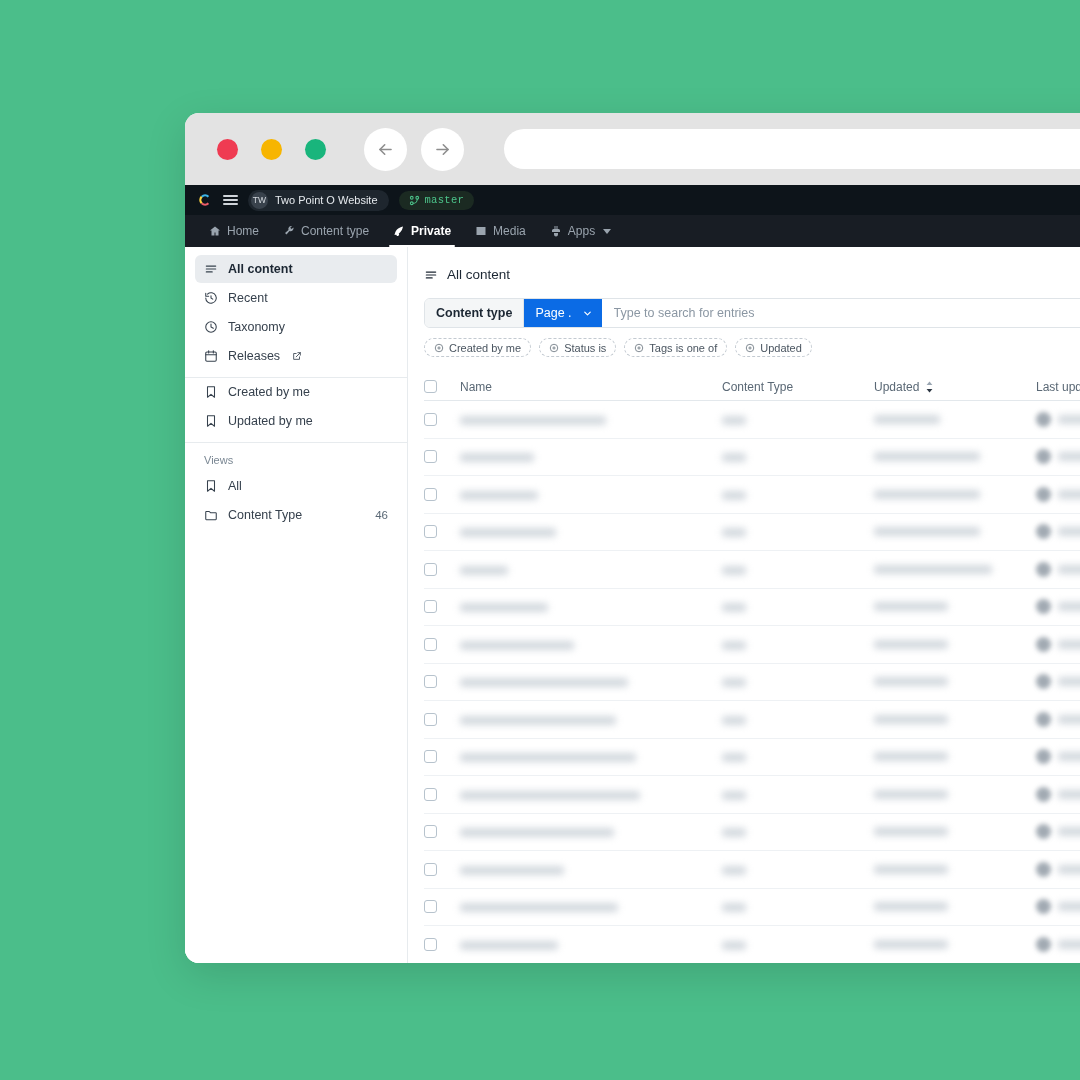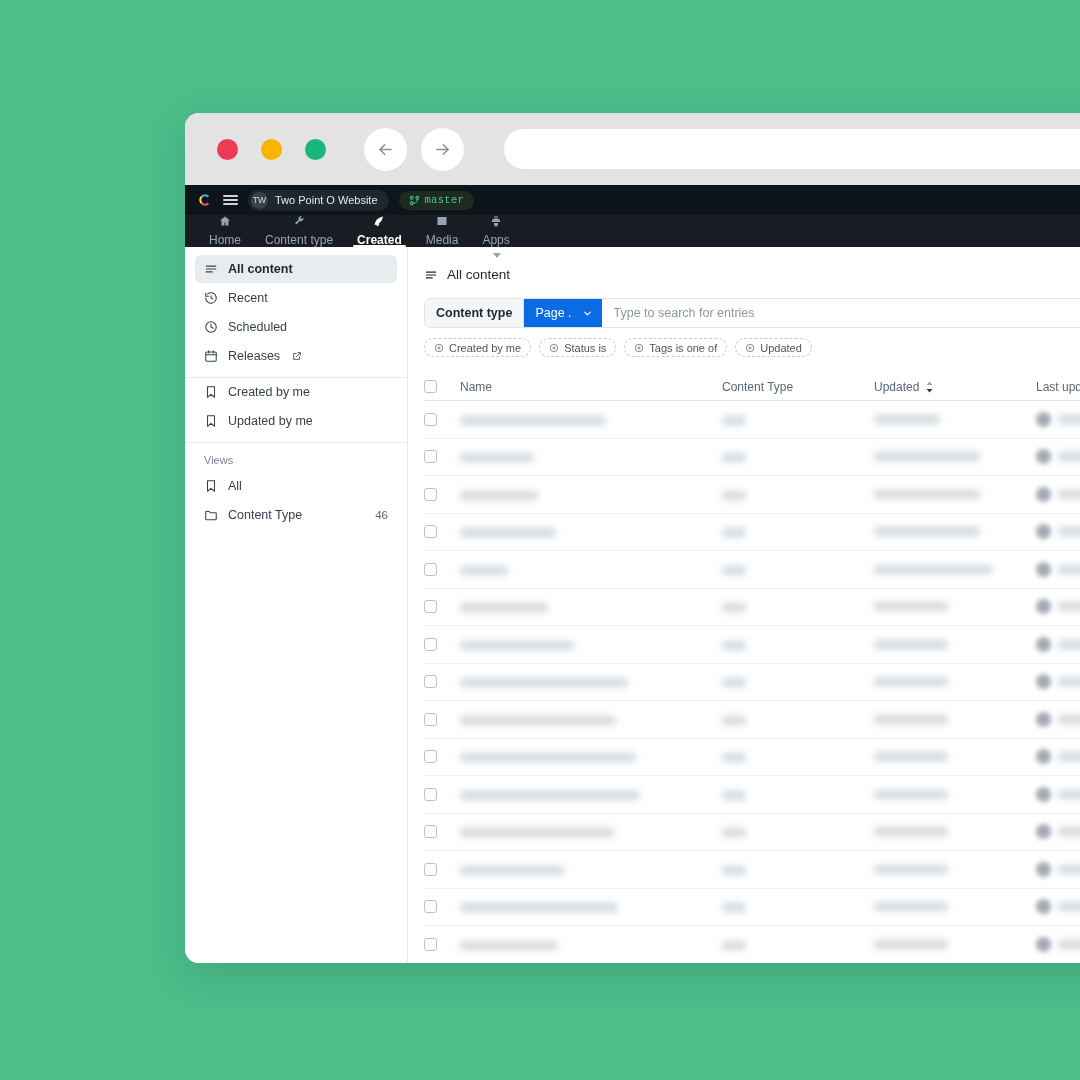--- a/index.html
+++ b/index.html
@@ -120,21 +120,20 @@
     gap: 0px;
   }
   .nav-item {
     display: flex; align-items: center; gap: 6px;
     padding: 0 12px;
     color: #9aa4ae;
     font-size: 12px;
     position: relative;
     cursor: pointer;
     white-space: nowrap;
-    flex-direction: column;
   }
   .nav-item.active { color: #ffffff; font-weight: bold; }
   .nav-item.active::after {
     content: "";
     position: absolute;
     left: 8px; right: 8px; bottom: 0;
     height: 2.5px;
     background: #ffffff;
     border-radius: 2px;
   }
@@ -384,21 +383,21 @@
       <div class="nav-item">
         <svg width="12" height="12" viewBox="0 0 24 24" fill="currentColor">
           <path d="M21 5a6 6 0 0 1-8 7l-6 7-3-3 7-6a6 6 0 0 1 7-8l-3.5 3.5 2.5 2.5z"></path>
         </svg>
         <span>Content type</span>
       </div>
       <div class="nav-item active">
         <svg width="12" height="12" viewBox="0 0 24 24" fill="currentColor">
           <path d="M4 20c4-1 7-2 10-5s5-7 6-12c-5 1-9 3-12 6s-4 7-5 11zm4-4a3 3 0 1 0 4 4 3 3 0 0 0-4-4z"></path>
         </svg>
-        <span>Created</span>
+        <span>Private</span>
       </div>
       <div class="nav-item">
         <svg width="12" height="12" viewBox="0 0 24 24" fill="currentColor">
           <path d="M3 4h18v16H3zm2 12 4-5 3 4 3-3 4 4v2H5z"></path>
         </svg>
         <span>Media</span>
       </div>
       <div class="nav-item">
         <svg width="12" height="12" viewBox="0 0 24 24" fill="currentColor">
           <path d="M9 2v6H7a3 3 0 0 0-3 3v3h16v-3a3 3 0 0 0-3-3h-2V2h-2v6h-2V2zm-1 14v3a4 4 0 0 0 8 0v-3z"></path>
@@ -428,21 +427,21 @@
               <polyline points="12 8 12 12 15 14"></polyline>
           </svg>
           <span class="label">Recent</span>
         </div>
 
         <div class="side-item">
           <svg width="14" height="14" viewBox="0 0 24 24" fill="none" stroke="#36414d" stroke-width="1.8" stroke-linecap="round" stroke-linejoin="round">
             <circle cx="12" cy="12" r="9"></circle>
               <polyline points="12 7 12 12 16 14"></polyline>
           </svg>
-          <span class="label">Scheduled</span>
+          <span class="label">Taxonomy</span>
         </div>
 
         <div class="side-item">
           <svg width="14" height="14" viewBox="0 0 24 24" fill="none" stroke="#36414d" stroke-width="1.8" stroke-linecap="round" stroke-linejoin="round">
             <rect x="3" y="5" width="18" height="16" rx="2"></rect>
               <line x1="3" y1="10" x2="21" y2="10"></line>
               <line x1="8" y1="3" x2="8" y2="7"></line>
               <line x1="16" y1="3" x2="16" y2="7"></line>
           </svg>
           <span class="label" style="flex:none">Releases</span>

